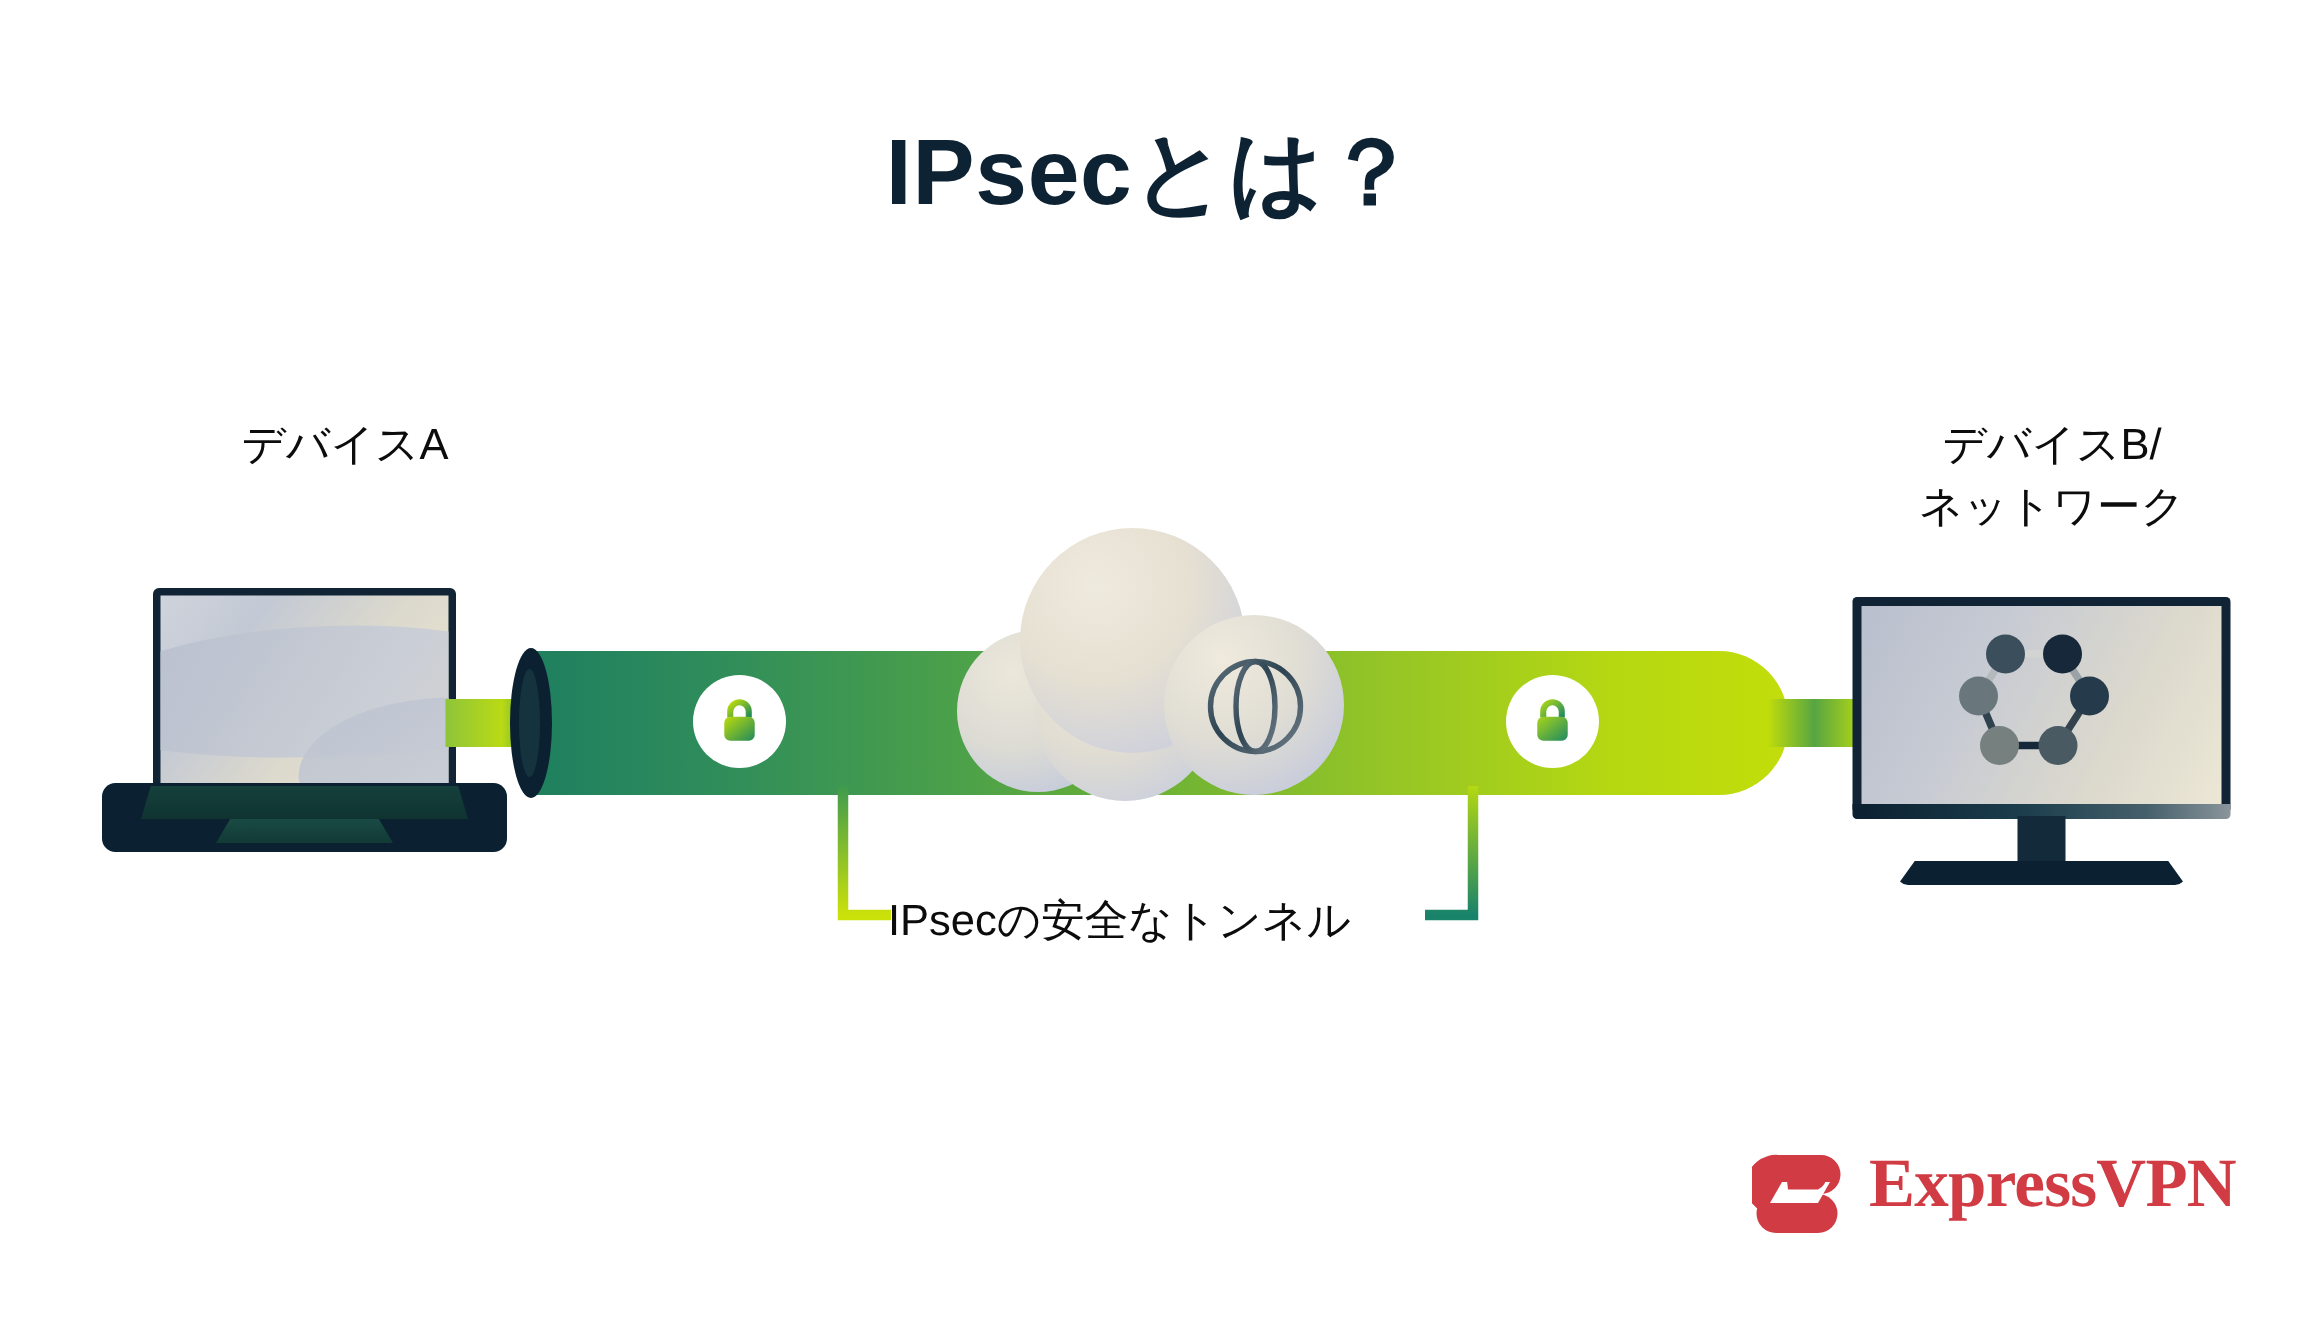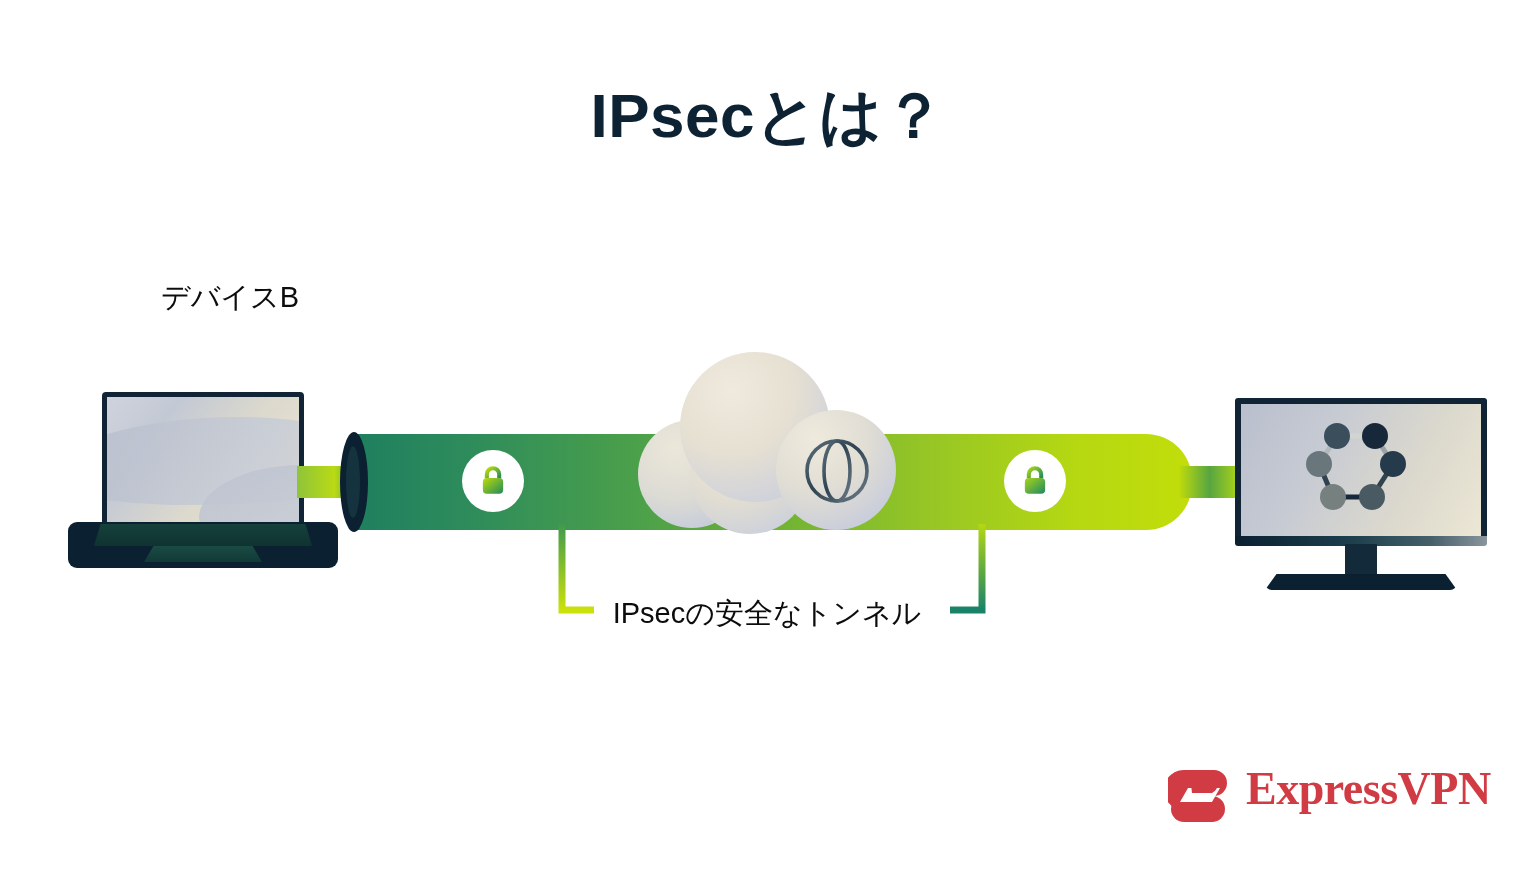--- a/index.html
+++ b/index.html
@@ -252,21 +252,21 @@
   
   #bracket {
     position: absolute;
     left: 552px; top: 524px;
     width: 440px; height: 96px;
   }
   #caption {
     position: absolute;
     left: 592px; top: 594px;
     width: 350px;
-    text-align: center;
+    text-align: left;
     font-size: 29px;
     color: #0c0c0c;
     white-space: nowrap;
   }
 
   
   #logo {
     position: absolute;
     left: 1168px; top: 766px;
     width: 318px; height: 66px;
@@ -282,21 +282,21 @@
     line-height: 1;
   }
 </style>
 </head>
 <body>
 
 <div id="canvas">
 
   <div id="title">IPsecとは？</div>
 
-  <div id="label-device-a" class="node-label">デバイスB</div>
+  <div id="label-device-a" class="node-label">デバイスA</div>
 
   <div id="laptop">
     <div id="laptop-lid">
       <div id="laptop-screen">
         <div class="wave-a"></div>
         <div class="wave-b"></div>
       </div>
     </div>
     <div id="laptop-base">
       <div id="laptop-base-top"></div>
@@ -360,20 +360,22 @@
           <stop offset="100%" stop-color="#1d8a63"></stop>
         </linearGradient>
       </defs>
       <path d="M10 15 V10.5 A7 7 0 0 1 24 10.5 V15" fill="none" stroke="url(#gLockB)" stroke-width="4.6"></path>
       <rect x="5.5" y="14.5" width="23" height="18" rx="4.5" fill="url(#gLockB)"></rect>
     </svg>
   </div>
 
   <div id="connector-b"></div>
 
+  <div id="label-device-b" class="node-label">デバイスB/
+ネットワーク</div>
 
   <div id="monitor">
     <div id="monitor-frame">
       <div id="monitor-screen">
         <div id="network-icon">
           <svg viewBox="0 0 108 100" width="108" height="100">
             <g stroke-width="5" fill="none">
               <line x1="28" y1="75" x2="67" y2="75" stroke="#16283a"></line>
               <line x1="67" y1="75" x2="88" y2="42" stroke="#32434f"></line>
               <line x1="88" y1="42" x2="70" y2="14" stroke="#9aa2a8"></line>

